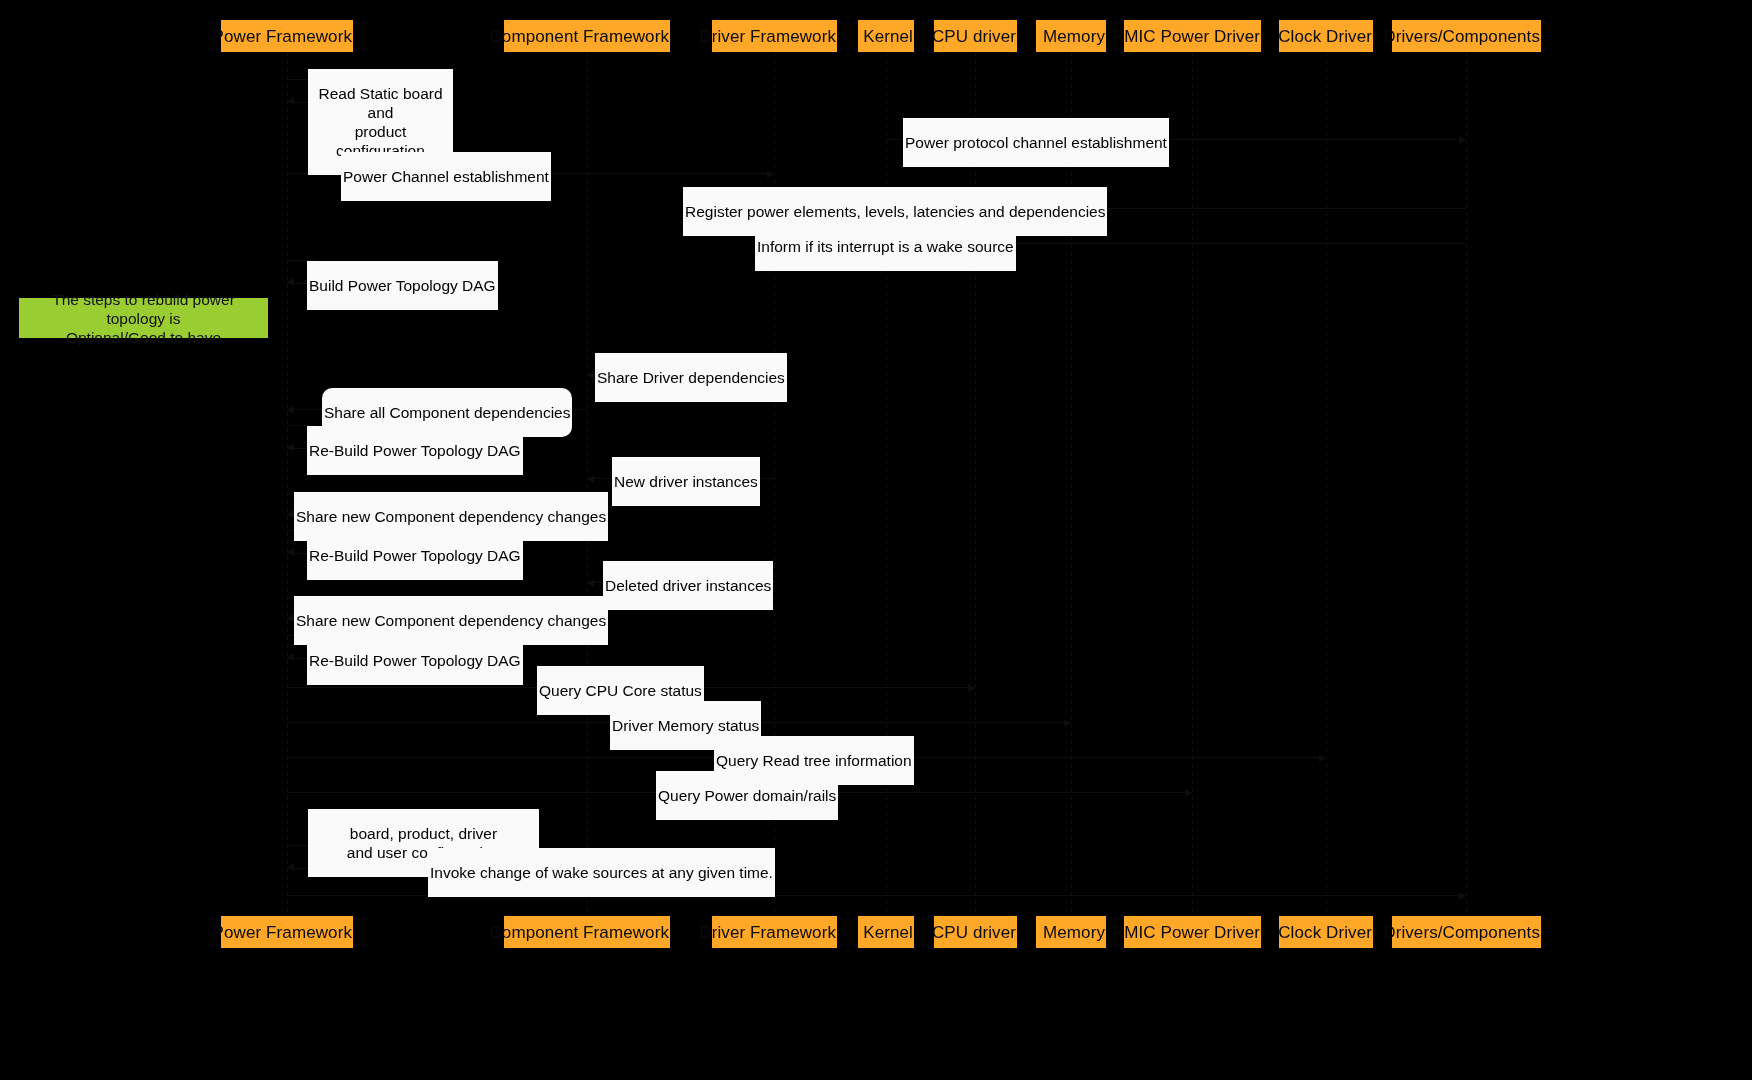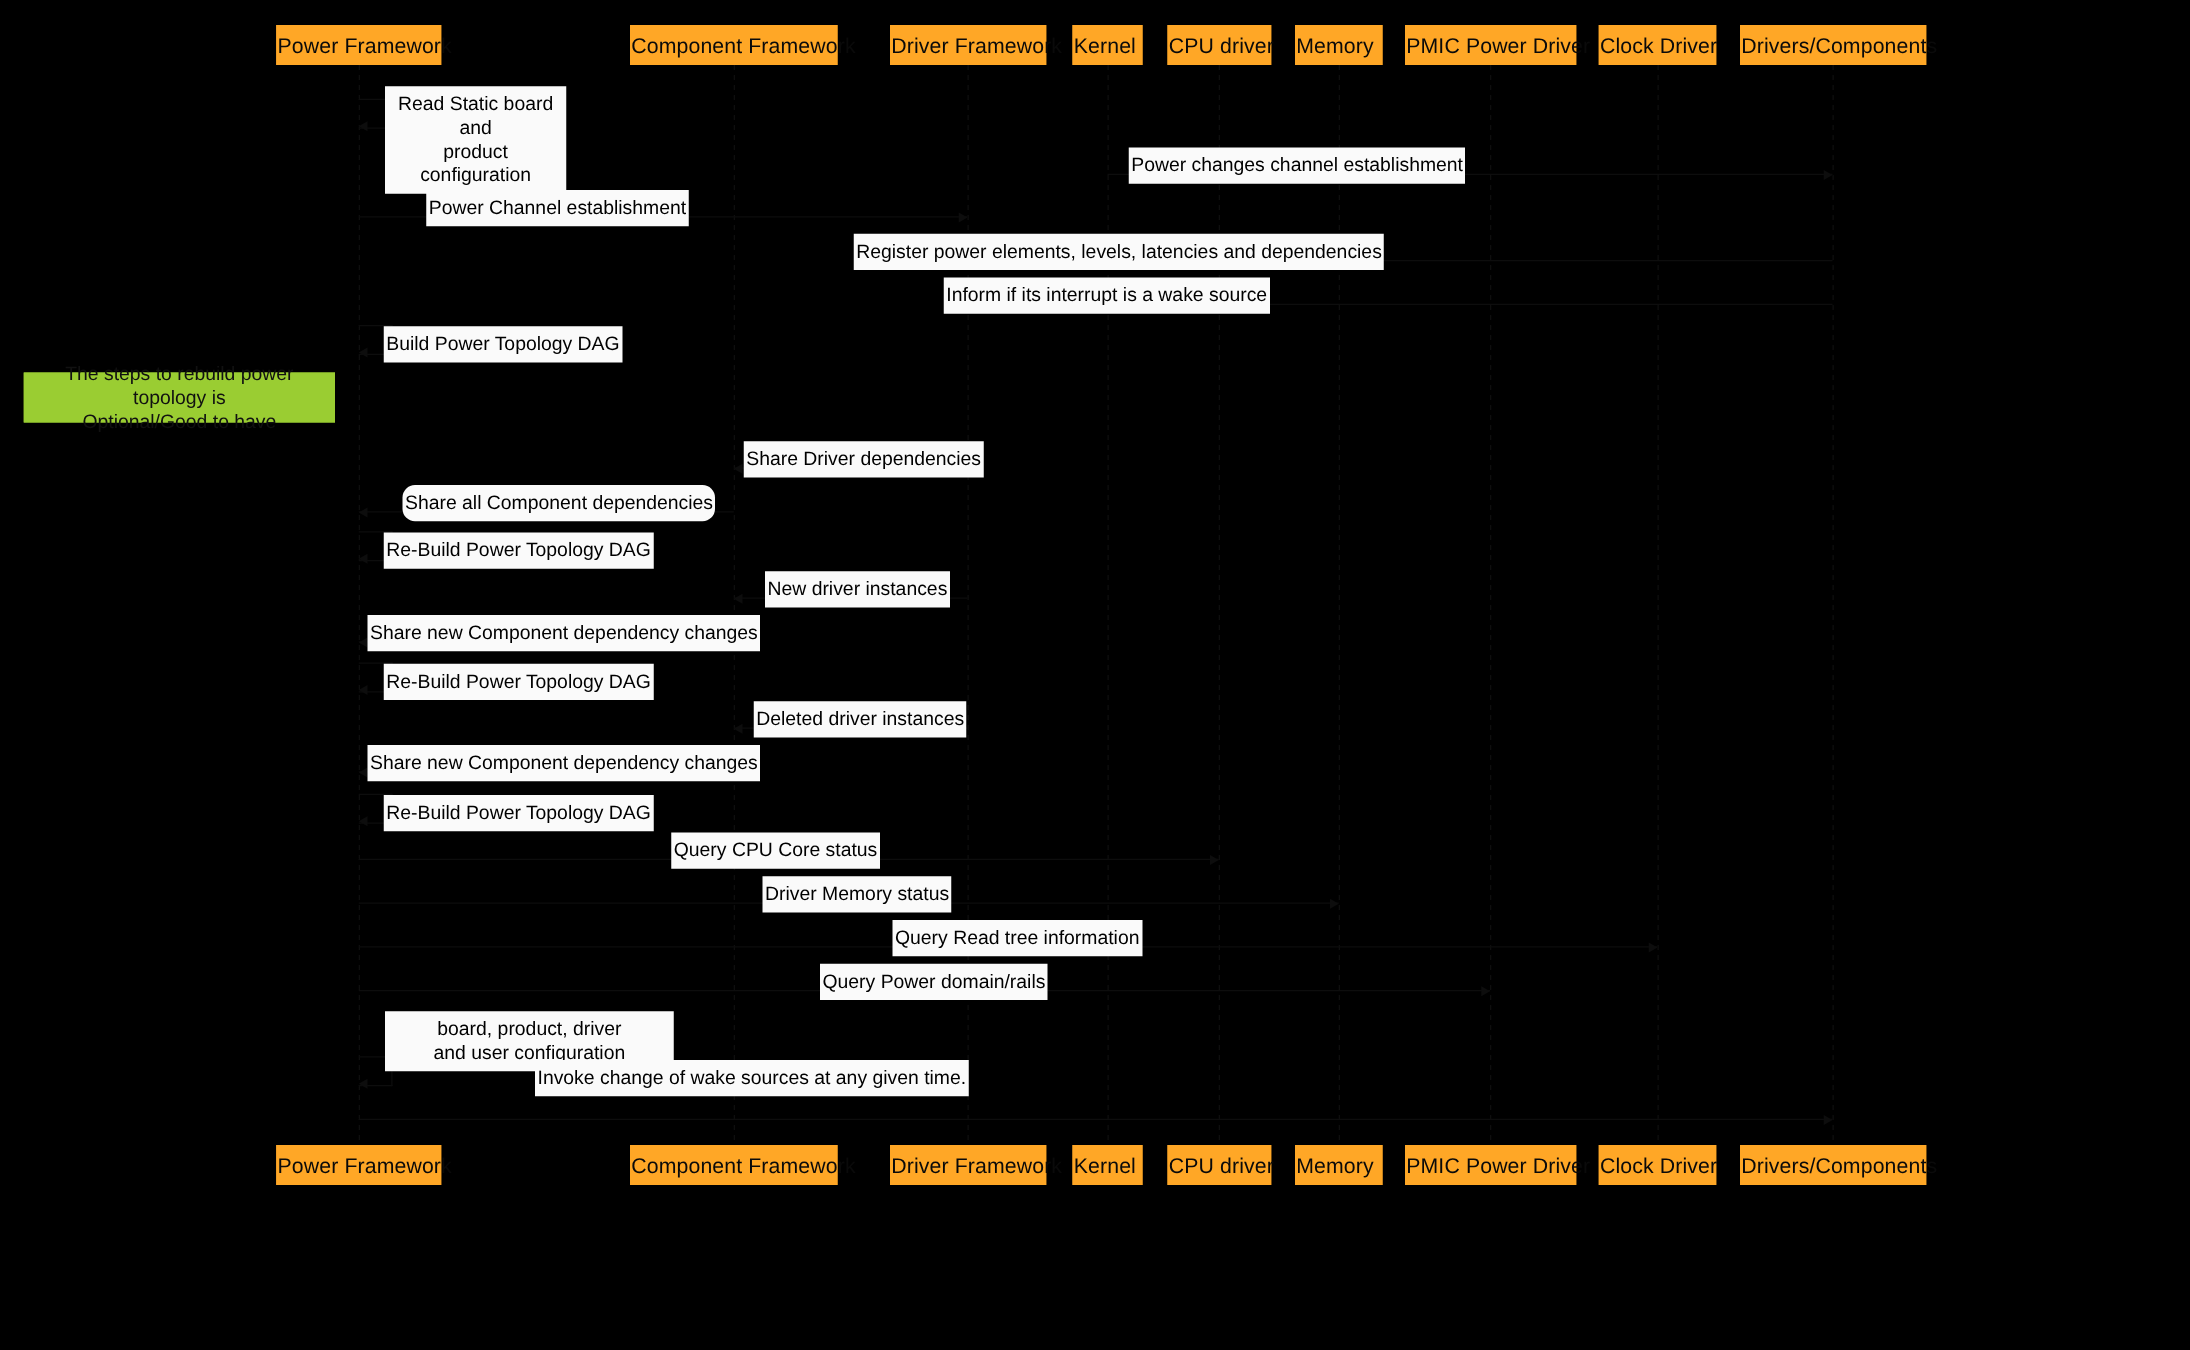--- a/index.html
+++ b/index.html
@@ -29,21 +29,21 @@
   .participant {
     position: absolute;
     box-sizing: border-box;
     background: #FFA726;
     border: 1px solid #FFA726;
     color: #0a0a0a;
     font-size: 17px;
     line-height: 1;
     display: flex;
     align-items: center;
-    justify-content: flex-start;
+    justify-content: flex-end;
     white-space: nowrap;
     letter-spacing: 0.1px;
   }
 
   
   .lifeline {
     position: absolute;
     width: 1px;
     background: repeating-linear-gradient(
       to bottom,
@@ -77,21 +77,21 @@
     background: transparent;
   }
 
   
   .msg-label {
     position: absolute;
     background: #FAFAFA;
     color: #000000;
     font-size: 15.5px;
     line-height: 19px;
-    padding: 5px 2px;
+    padding: 15px 2px;
     white-space: nowrap;
     box-sizing: border-box;
   }
   .msg-label.multiline {
     white-space: normal;
     text-align: center;
   }
 
   
   .note {
@@ -207,21 +207,21 @@
   <div id="notes">
       <div class="note green" style="left: 19px; top: 298px; width: 249px; height: 40px; background: rgb(154, 205, 50); border-color: rgb(154, 205, 50);"><div>The steps to rebuild power topology is
 Optional/Good to have</div></div>
     </div>
 
   <div id="messages">
       <div class="msg-label multiline" style="left: 308px; top: 69px; width: 145px;">
         <div>Read Static board and</div>
         <div>product configuration</div>
       </div>
-      <div class="msg-label" style="left: 903px; top: 118px;">Power changes channel establishment</div>
+      <div class="msg-label" style="left: 903px; top: 118px;">Power protocol channel establishment</div>
       <div class="msg-label" style="left: 341px; top: 152px;">Power Channel establishment</div>
       <div class="msg-label" style="left: 683px; top: 187px;">Register power elements, levels, latencies and dependencies</div>
       <div class="msg-label" style="left: 755px; top: 222px;">Inform if its interrupt is a wake source</div>
       <div class="msg-label" style="left: 307px; top: 261px;">Build Power Topology DAG</div>
       <div class="msg-label" style="left: 595px; top: 353px;">Share Driver dependencies</div>
       <div class="msg-label" style="left: 322px; top: 388px; border-radius: 10px;">Share all Component dependencies</div>
       <div class="msg-label" style="left: 307px; top: 426px;">Re-Build Power Topology DAG</div>
       <div class="msg-label" style="left: 612px; top: 457px;">New driver instances</div>
       <div class="msg-label" style="left: 294px; top: 492px;">Share new Component dependency changes</div>
       <div class="msg-label" style="left: 307px; top: 531px;">Re-Build Power Topology DAG</div>

